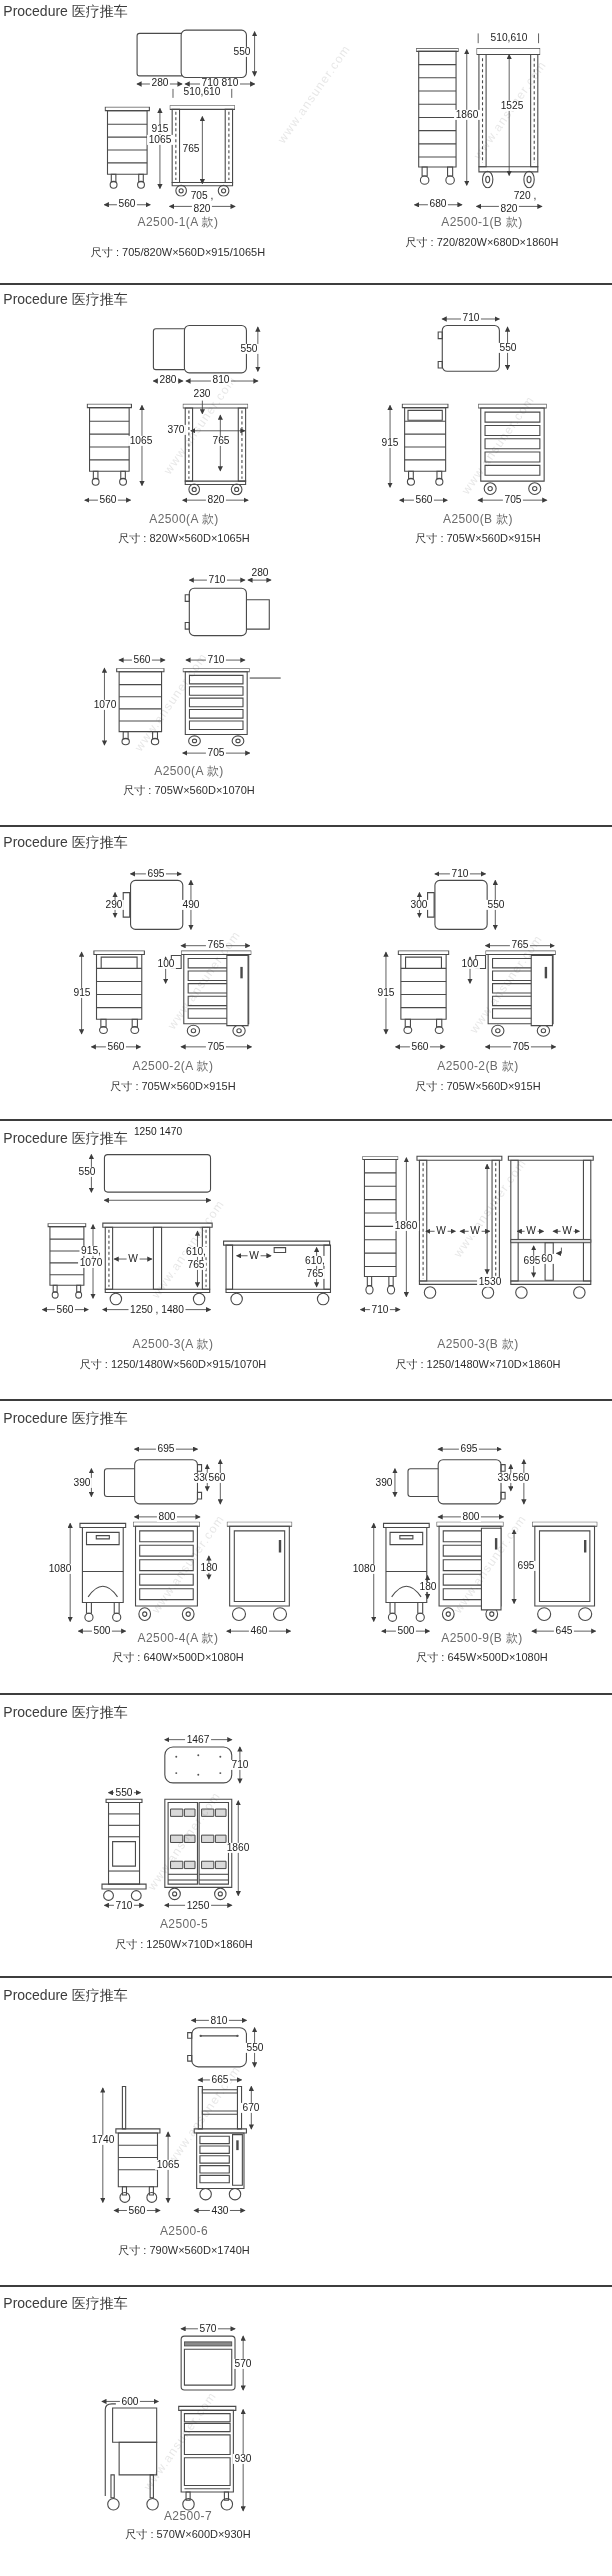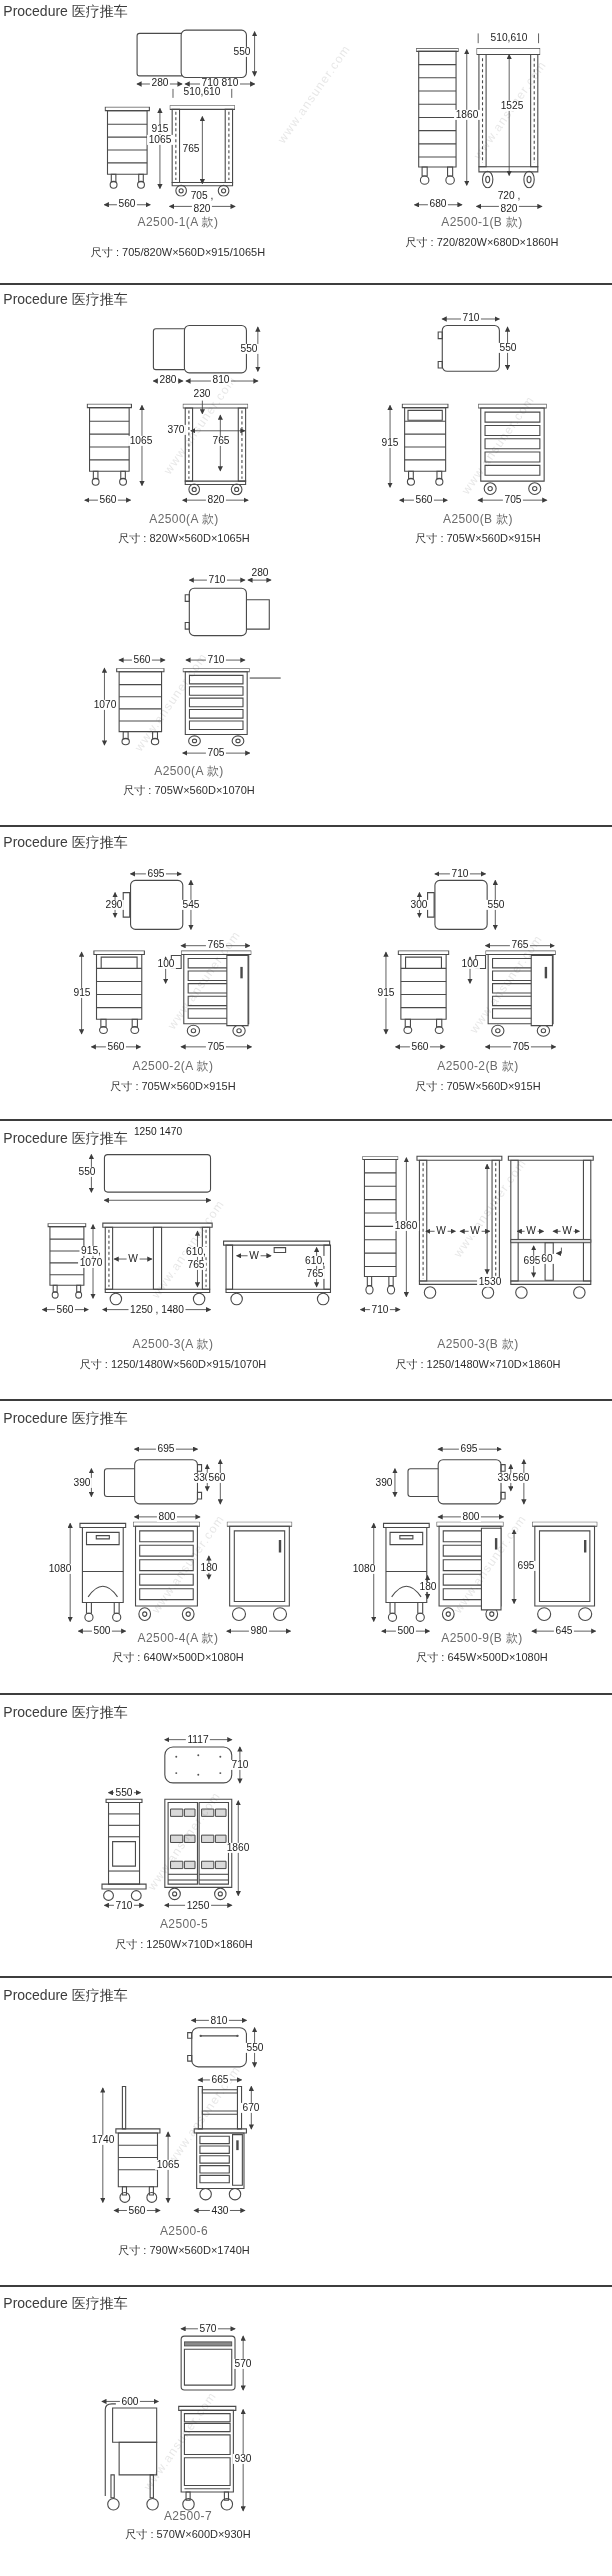--- a/index.html
+++ b/index.html
@@ -476,21 +476,21 @@
 <span class="dl" style="left:191px;top:149px">765</span>
 <span class="dl" style="left:127px;top:204px">560</span>
 <span class="dl" style="left:202px;top:196px">705 ,</span>
 <span class="dl" style="left:202px;top:209px">820</span>
 <span class="mn" style="left:178px;top:222px">A2500-1(A 款)</span>
 <span class="sz" style="left:178px;top:252px">尺寸 : 705/820W×560D×915/1065H</span>
 <span class="dl" style="left:509px;top:38px">510,610</span>
 <span class="dl" style="left:467px;top:115px">1860</span>
 <span class="dl" style="left:512px;top:106px">1525</span>
 <span class="dl" style="left:438px;top:204px">680</span>
-<span class="dl" style="left:509px;top:196px">720 ,</span>
+<span class="dl" style="left:525px;top:196px">720 ,</span>
 <span class="dl" style="left:509px;top:209px">820</span>
 <span class="mn" style="left:482px;top:222px">A2500-1(B 款)</span>
 <span class="sz" style="left:482px;top:242px">尺寸 : 720/820W×680D×1860H</span>
 
 <span class="hdr" style="left:3.3px;top:291px">Procedure 医疗推车</span>
 <span class="dl" style="left:249px;top:349px">550</span>
 <span class="dl" style="left:168px;top:380px">280</span>
 <span class="dl" style="left:221px;top:380px">810</span>
 <span class="dl" style="left:202px;top:394px">230</span>
 <span class="dl" style="left:141px;top:441px">1065</span>
@@ -512,21 +512,21 @@
 <span class="dl" style="left:142px;top:660px">560</span>
 <span class="dl" style="left:216px;top:660px">710</span>
 <span class="dl" style="left:105px;top:705px">1070</span>
 <span class="dl" style="left:216px;top:753px">705</span>
 <span class="mn" style="left:189px;top:771px">A2500(A 款)</span>
 <span class="sz" style="left:189px;top:790px">尺寸 : 705W×560D×1070H</span>
 
 <span class="hdr" style="left:3.3px;top:834px">Procedure 医疗推车</span>
 <span class="dl" style="left:156px;top:874px">695</span>
 <span class="dl" style="left:114px;top:905px">290</span>
-<span class="dl" style="left:191px;top:905px">545</span>
+<span class="dl" style="left:191px;top:905px">490</span>
 <span class="dl" style="left:216px;top:945px">765</span>
 <span class="dl" style="left:166px;top:964px">100</span>
 <span class="dl" style="left:82px;top:993px">915</span>
 <span class="dl" style="left:116px;top:1047px">560</span>
 <span class="dl" style="left:216px;top:1047px">705</span>
 <span class="mn" style="left:173px;top:1066px">A2500-2(A 款)</span>
 <span class="sz" style="left:173px;top:1086px">尺寸 : 705W×560D×915H</span>
 <span class="dl" style="left:460px;top:874px">710</span>
 <span class="dl" style="left:419px;top:905px">300</span>
 <span class="dl" style="left:496px;top:905px">550</span>
@@ -567,38 +567,38 @@
 
 <span class="hdr" style="left:3.3px;top:1410px">Procedure 医疗推车</span>
 <span class="dl" style="left:166px;top:1449px">695</span>
 <span class="dl" style="left:82px;top:1483px">390</span>
 <span class="dl" style="left:202px;top:1478px">330</span>
 <span class="dl" style="left:217px;top:1478px">560</span>
 <span class="dl" style="left:167px;top:1517px">800</span>
 <span class="dl" style="left:60px;top:1569px">1080</span>
 <span class="dl" style="left:209px;top:1568px">180</span>
 <span class="dl" style="left:102px;top:1631px">500</span>
-<span class="dl" style="left:259px;top:1631px">980</span>
+<span class="dl" style="left:259px;top:1631px">460</span>
 <span class="mn" style="left:178px;top:1638px">A2500-4(A 款)</span>
 <span class="sz" style="left:178px;top:1657px">尺寸 : 640W×500D×1080H</span>
 <span class="dl" style="left:469px;top:1449px">695</span>
 <span class="dl" style="left:384px;top:1483px">390</span>
 <span class="dl" style="left:506px;top:1478px">330</span>
 <span class="dl" style="left:521px;top:1478px">560</span>
 <span class="dl" style="left:471px;top:1517px">800</span>
 <span class="dl" style="left:364px;top:1569px">1080</span>
 <span class="dl" style="left:428px;top:1587px">180</span>
 <span class="dl" style="left:526px;top:1566px">695</span>
 <span class="dl" style="left:406px;top:1631px">500</span>
 <span class="dl" style="left:564px;top:1631px">645</span>
 <span class="mn" style="left:482px;top:1638px">A2500-9(B 款)</span>
 <span class="sz" style="left:482px;top:1657px">尺寸 : 645W×500D×1080H</span>
 
 <span class="hdr" style="left:3.3px;top:1704px">Procedure 医疗推车</span>
-<span class="dl" style="left:198px;top:1740px">1117</span>
+<span class="dl" style="left:198px;top:1740px">1467</span>
 <span class="dl" style="left:240px;top:1765px">710</span>
 <span class="dl" style="left:124px;top:1793px">550</span>
 <span class="dl" style="left:238px;top:1848px">1860</span>
 <span class="dl" style="left:124px;top:1906px">710</span>
 <span class="dl" style="left:198px;top:1906px">1250</span>
 <span class="mn" style="left:184px;top:1924px">A2500-5</span>
 <span class="sz" style="left:184px;top:1944px">尺寸 : 1250W×710D×1860H</span>
 
 <span class="hdr" style="left:3.3px;top:1987px">Procedure 医疗推车</span>
 <span class="dl" style="left:219px;top:2021px">810</span>

